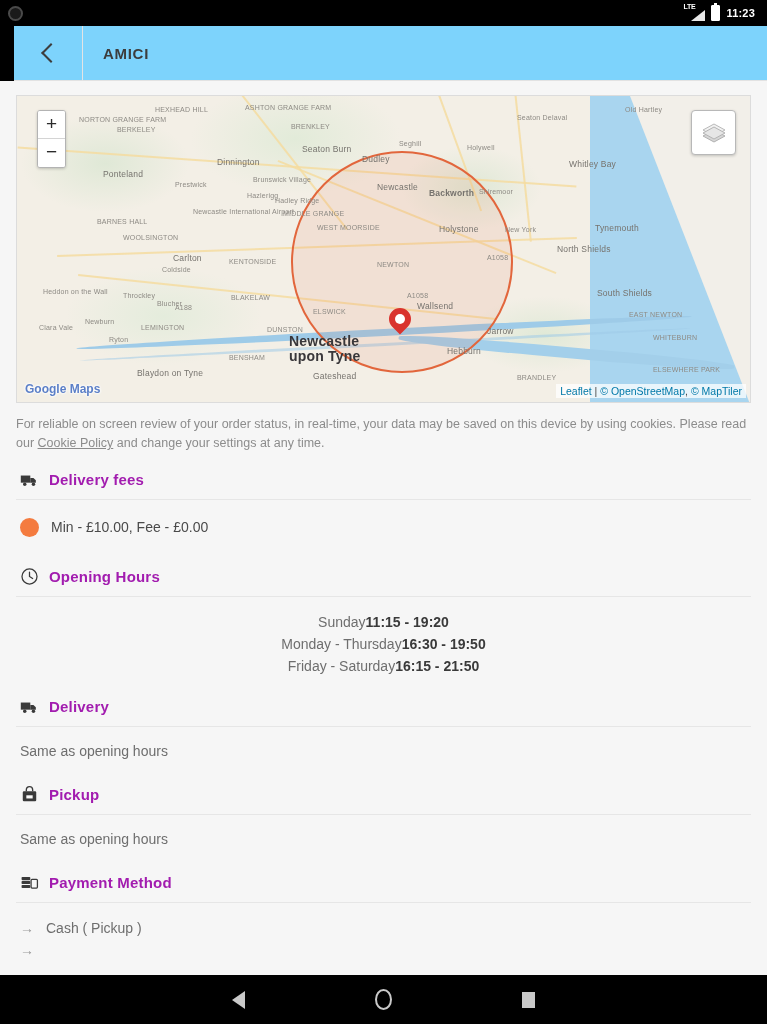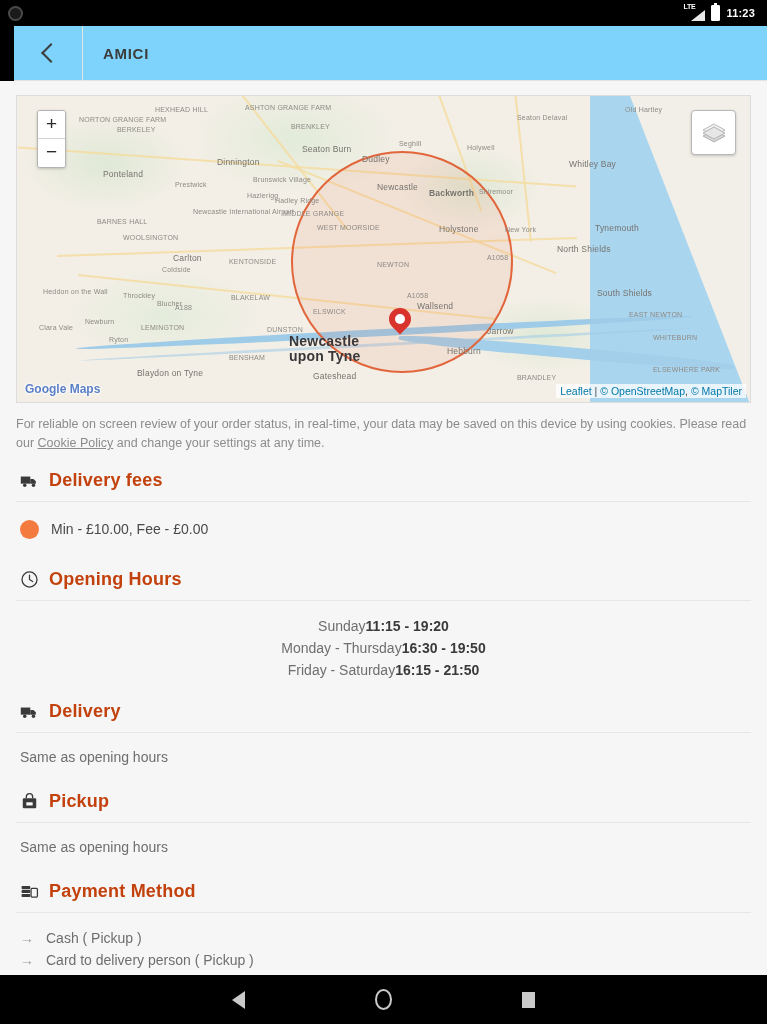--- a/index.html
+++ b/index.html
@@ -182,21 +182,21 @@
   .cookie .lnk { color: #8c8c8c; text-decoration: underline; cursor: pointer; }
 
   
   .section { margin: 0 16px; width: 735px; }
   .sec-head {
     display: flex; align-items: center; gap: 10px;
     padding: 16px 4px 10px 4px;
     border-bottom: 1px solid #e6e6e6;
   }
   .sec-title {
-    font-size: 18px; font-weight: bold; color: #c2410c; letter-spacing: .2px;
+    font-size: 15px; font-weight: bold; color: #a21caf; letter-spacing: .2px;
   }
   .sec-icon { width: 19px; height: 19px; flex: 0 0 19px; display: block; }
   .sec-body { padding: 14px 4px 4px 4px; }
 
   .fee-row { display: flex; align-items: center; gap: 12px; padding: 4px 0 10px 0; }
   .fee-dot {
     width: 19px; height: 19px; border-radius: 50%;
     background: #f47b3f; flex: 0 0 19px;
   }
   .fee-text { font-size: 14px; color: #4a4a4a; }
@@ -459,21 +459,20 @@
         </svg>
         <span class="sec-title">Payment Method</span>
       </div>
       <div class="sec-body">
         <div class="pay-row">
           <span class="pay-arrow">→</span>
           <span>Cash ( Pickup )</span>
         </div>
         <div class="pay-row">
           <span class="pay-arrow">→</span>
-          <span>Card to delivery person ( Pickup )</span>
         </div>
       </div>
     </div>
 
   </div>
 
   <div class="navbar">
     <div class="nav-back"></div>
     <div class="nav-home"></div>
     <div class="nav-recent"></div>

